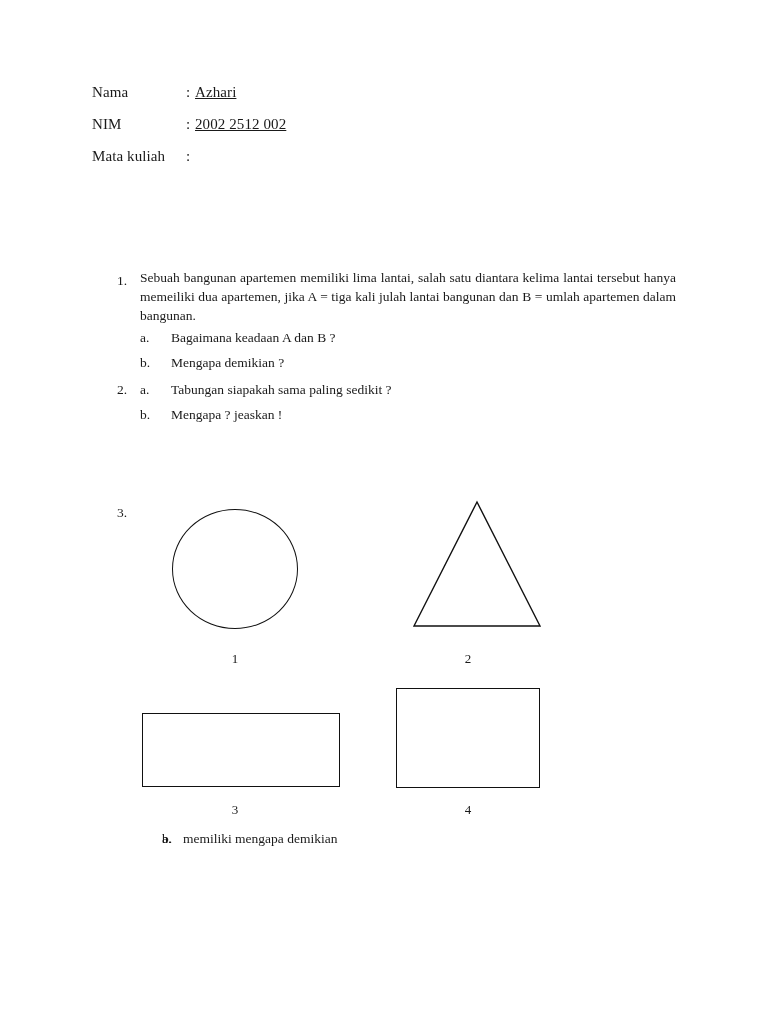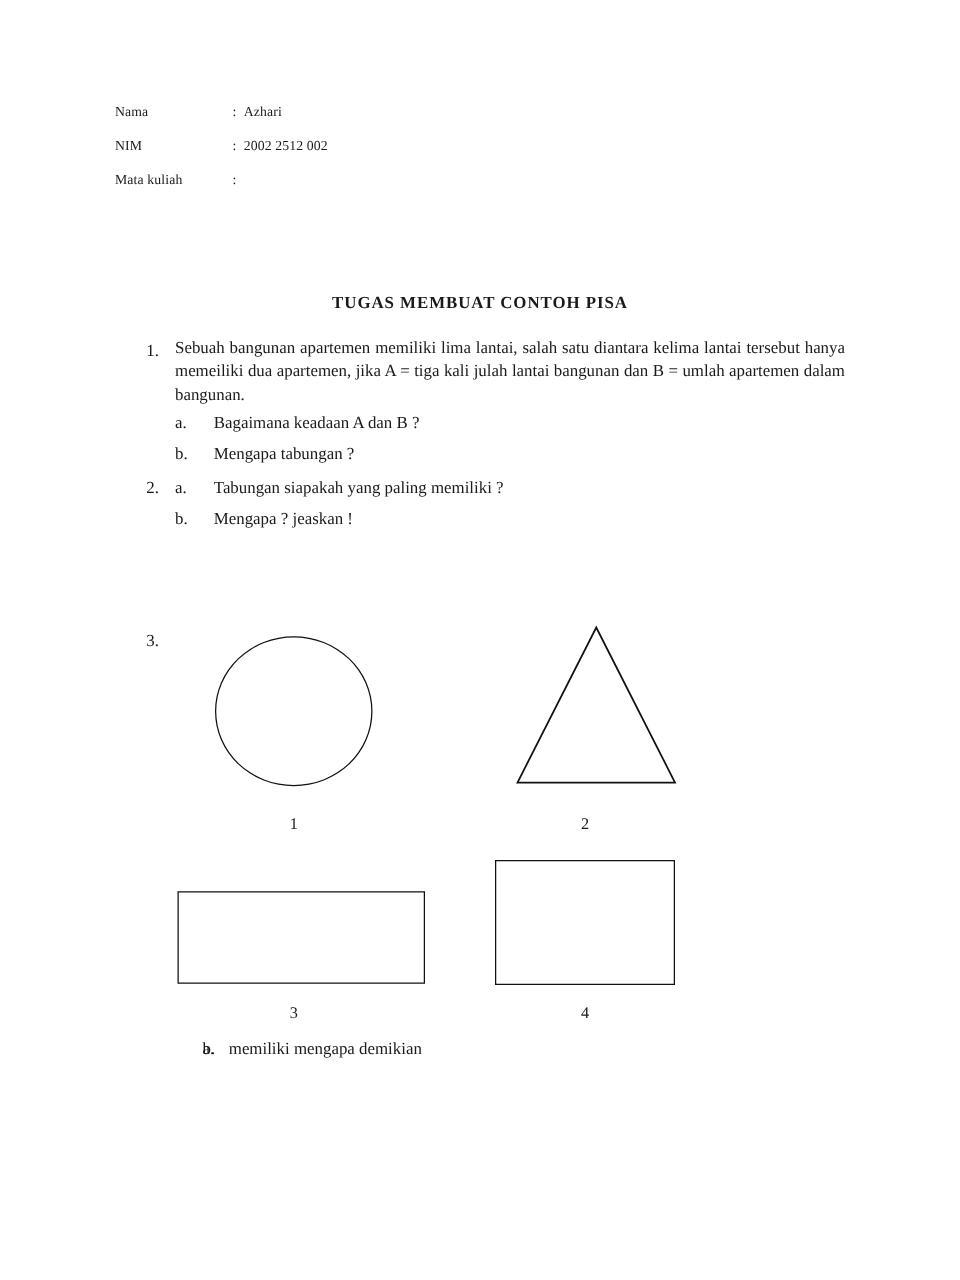--- a/index.html
+++ b/index.html
@@ -26,34 +26,35 @@
   .header {
     position: absolute;
     left: 92px;
     top: 84px;
     width: 600px;
   }
   .header-row {
     display: flex;
     align-items: flex-end;
     margin-bottom: 15px;
-    font-size: 11px;
+    font-size: 15px;
     letter-spacing: 0.1px;
   }
   .header-label {
     width: 94px;
     flex: 0 0 94px;
     white-space: nowrap;
   }
   .header-sep {
     width: 9px;
     flex: 0 0 9px;
   }
   .header-value {
     white-space: nowrap;
+    text-decoration: underline;
   }
 
   
   .doc-title {
     position: absolute;
     left: 0;
     right: 0;
     top: 234px;
     text-align: center;
     font-size: 13.5px;
@@ -209,45 +210,44 @@
       <span class="header-value">2002 2512 002</span>
     </div>
 
     <div class="header-row">
       <span class="header-label">Mata kuliah</span>
       <span class="header-sep">:</span>
     </div>
 
   </div>
 
-  <div class="doc-title">TUGAS MEMBUAT CONTOH PISA</div>
 
   <div class="qlist">
 
     <div class="qitem">
       <span class="qnum">1.</span>
       <div class="qbody last-line-left">Sebuah bangunan apartemen memiliki lima lantai, salah satu diantara kelima lantai tersebut hanya memeiliki dua apartemen, jika A = tiga kali julah lantai bangunan dan B = umlah apartemen dalam bangunan.</div>
       <ul class="sublist">
         <li class="subitem">
           <span class="subletter">a.</span>
           <span>Bagaimana keadaan A dan B ?</span>
         </li>
         <li class="subitem">
           <span class="subletter">b.</span>
-          <span>Mengapa tabungan ?</span>
+          <span>Mengapa demikian ?</span>
         </li>
       </ul>
     </div>
 
     <div class="qitem">
       <span class="qnum">2.</span>
       <ul class="sublist">
         <li class="subitem">
           <span class="subletter">a.</span>
-          <span>Tabungan siapakah yang paling memiliki ?</span>
+          <span>Tabungan siapakah sama paling sedikit ?</span>
         </li>
         <li class="subitem">
           <span class="subletter">b.</span>
           <span>Mengapa ? jeaskan !</span>
         </li>
       </ul>
     </div>
 
   </div>
 

